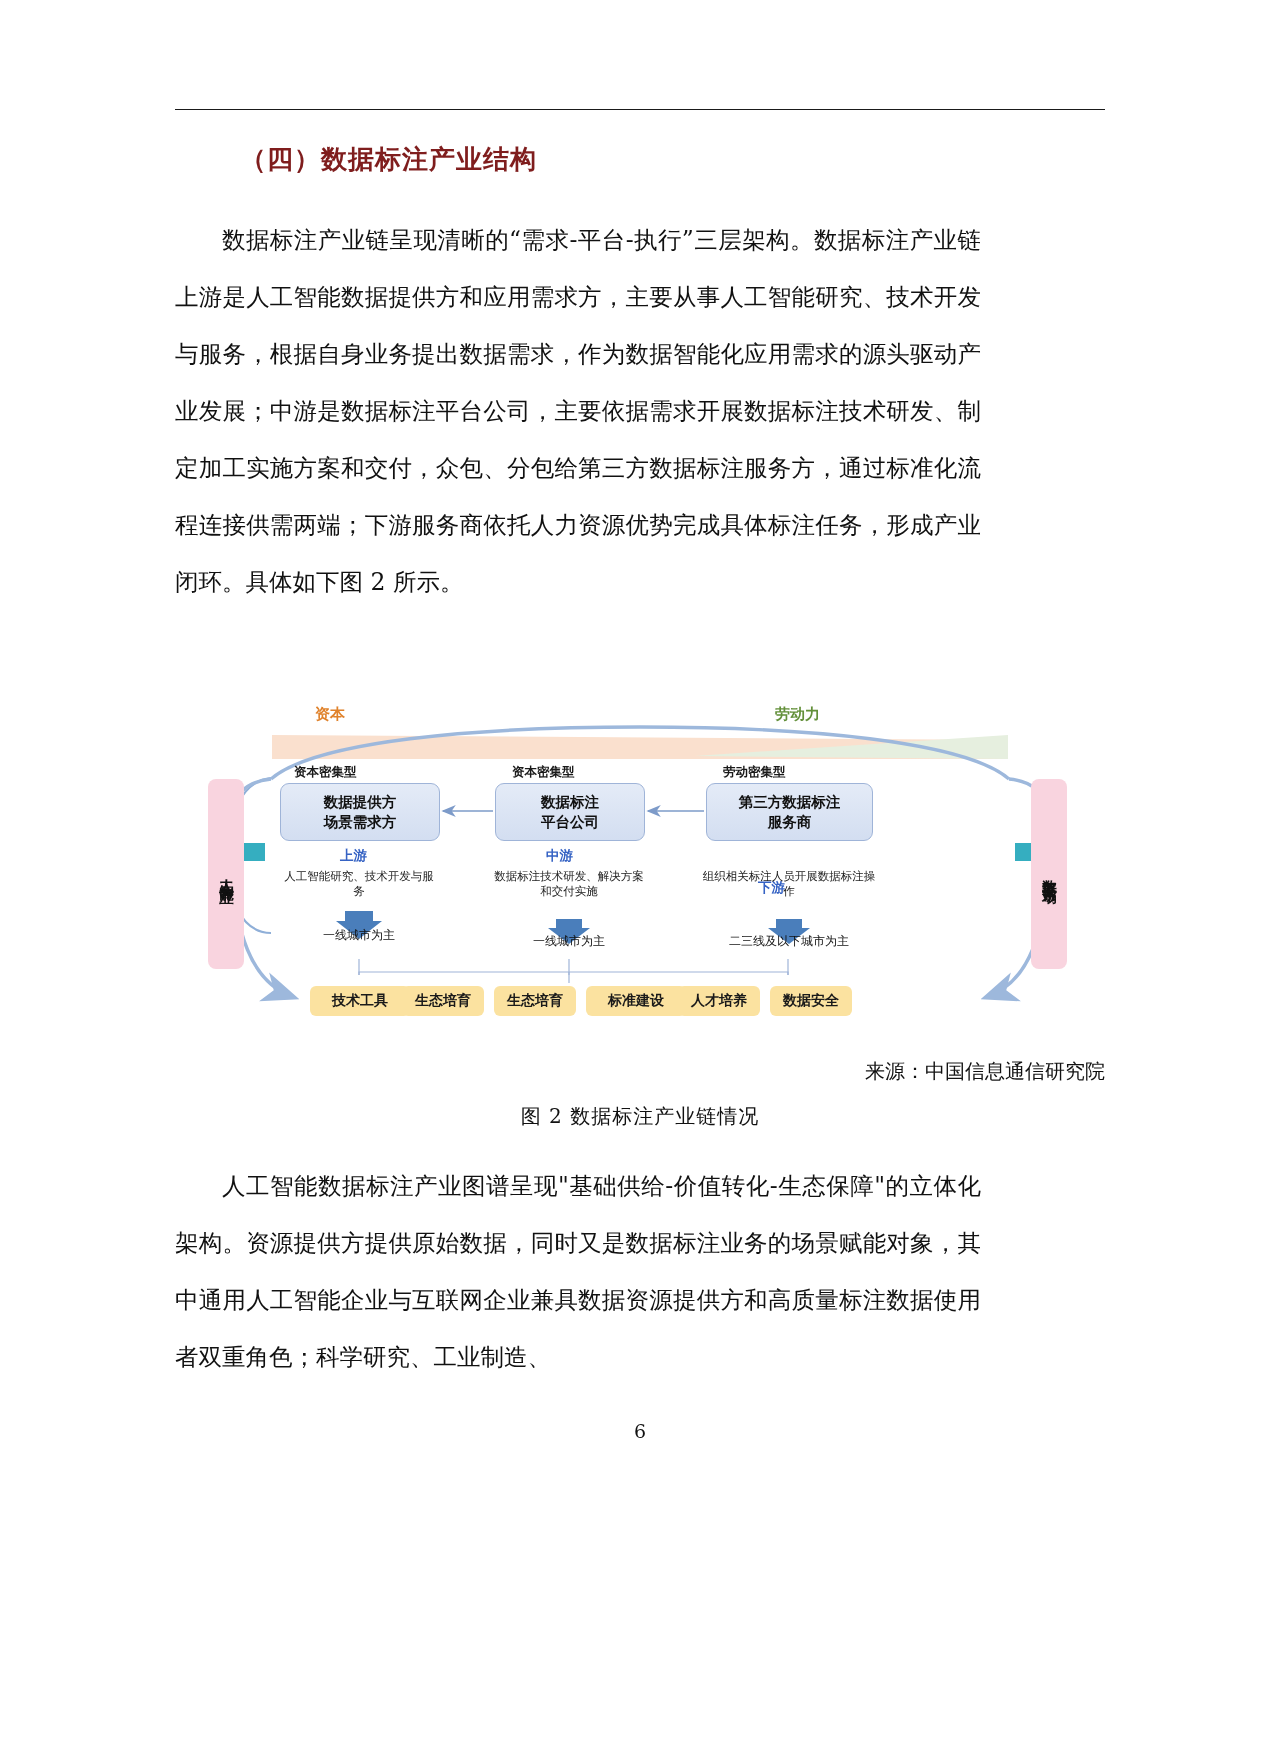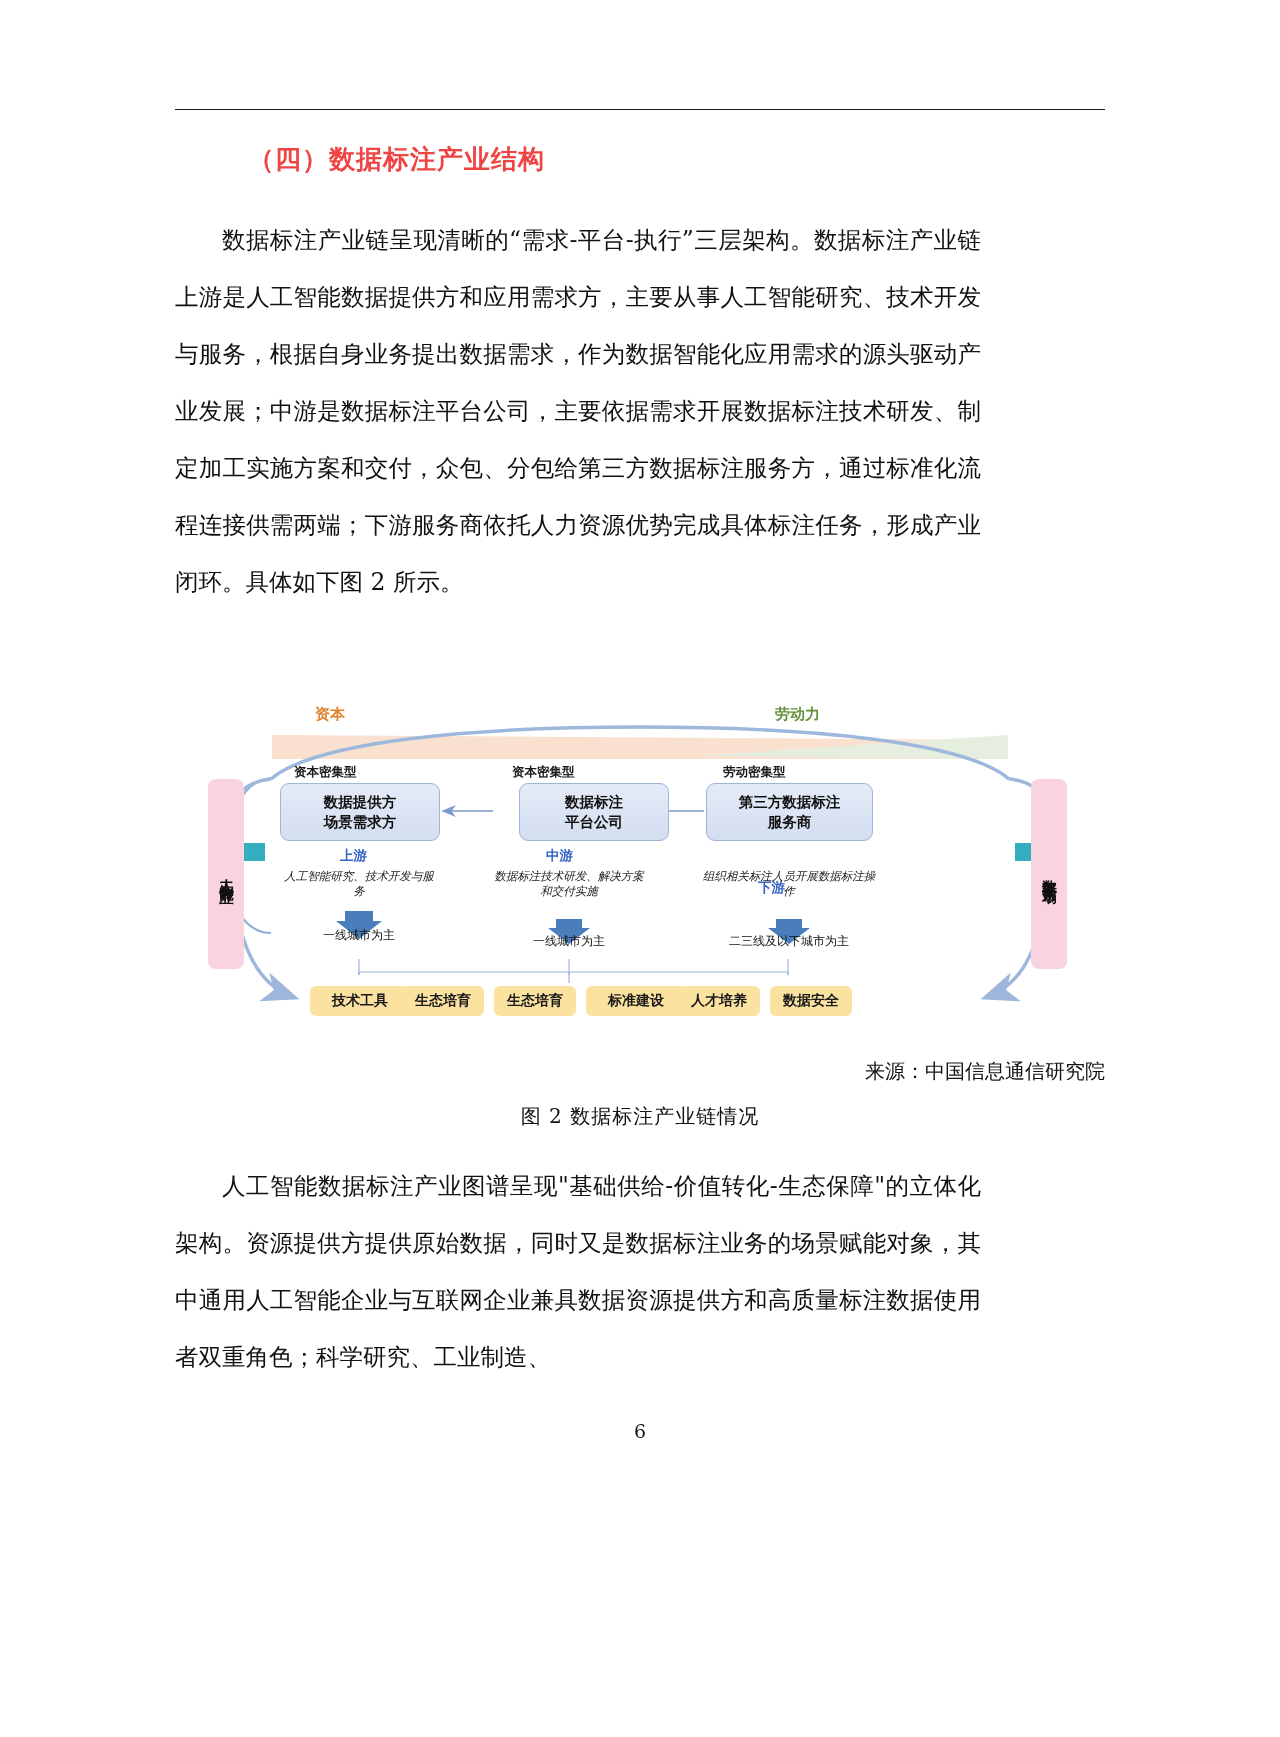--- a/index.html
+++ b/index.html
@@ -21,21 +21,21 @@
   }
   .hdr-rule {
     position:absolute; left:175px; top:109px; width:930px; height:0;
     border-top:1.6px solid #1a1a1a;
   }
 
   
   .h-sect {
     position:absolute; left:240px; top:142px;
     font-family:"DejaVu Sans","Liberation Sans",sans-serif;
-    font-weight:bold; font-size:26px; color:#ef4444; letter-spacing:1px;margin-left:8px;
+    font-weight:bold; font-size:26px; color:#7f1d1d; letter-spacing:1px;
   }
   .para {
     position:absolute; left:175px; width:806px;
     font-family:"DejaVu Serif","Liberation Serif",serif;
     font-size:23.5px; color:#111;
     line-height:57px; text-align:justify; text-justify:inter-ideograph;
     text-indent:2em;
   }
   .para.p1 { top:212px; }
   .para.p2 { top:1158px; }
@@ -84,34 +84,34 @@
     border:1px solid #9FB4D8;
     border-radius:9px;
     background:linear-gradient(180deg,#E4EBF7 0%,#D3DEF1 100%);
     display:flex; align-items:center; justify-content:center;
     text-align:center;
     font-family:"DejaVu Sans","Liberation Sans",sans-serif;
     font-weight:bold; font-size:14.5px; color:#111;
     line-height:20px;
   }
   .b1 { left:105px; top:100px; width:158px; height:56px; }
-  .b2 { left:320px; top:100px; width:148px; height:56px;margin-left:24px; }
+  .b2 { left:320px; top:100px; width:148px; height:56px; }
   .b3 { left:531px; top:100px; width:165px; height:56px; }
 
   .stream {
     font-size:13.5px; font-weight:bold; color:#3663C4;
   }
   .s1 { left:165px; top:164px; }
   .s2 { left:371px; top:164px; }
   .s3 { left:583px; top:164px;margin-top:32px; }
 
   .desc {
     position:absolute;
     font-family:"DejaVu Sans","Liberation Sans",sans-serif;
-    font-size:11.5px; color:#222; text-align:center; line-height:15px;font-style:italic;
+    font-size:11.5px; color:#222; text-align:center; line-height:15px;
   }
   .d1 { left:104px; top:186px; width:160px; }
   .d2 { left:318px; top:186px; width:152px; }
   .d3 { left:525px; top:186px; width:178px; }
 
   .city {
     position:absolute;
     font-family:"DejaVu Sans","Liberation Sans",sans-serif;
     font-size:12px; color:#111; text-align:center; white-space:nowrap;
   }

